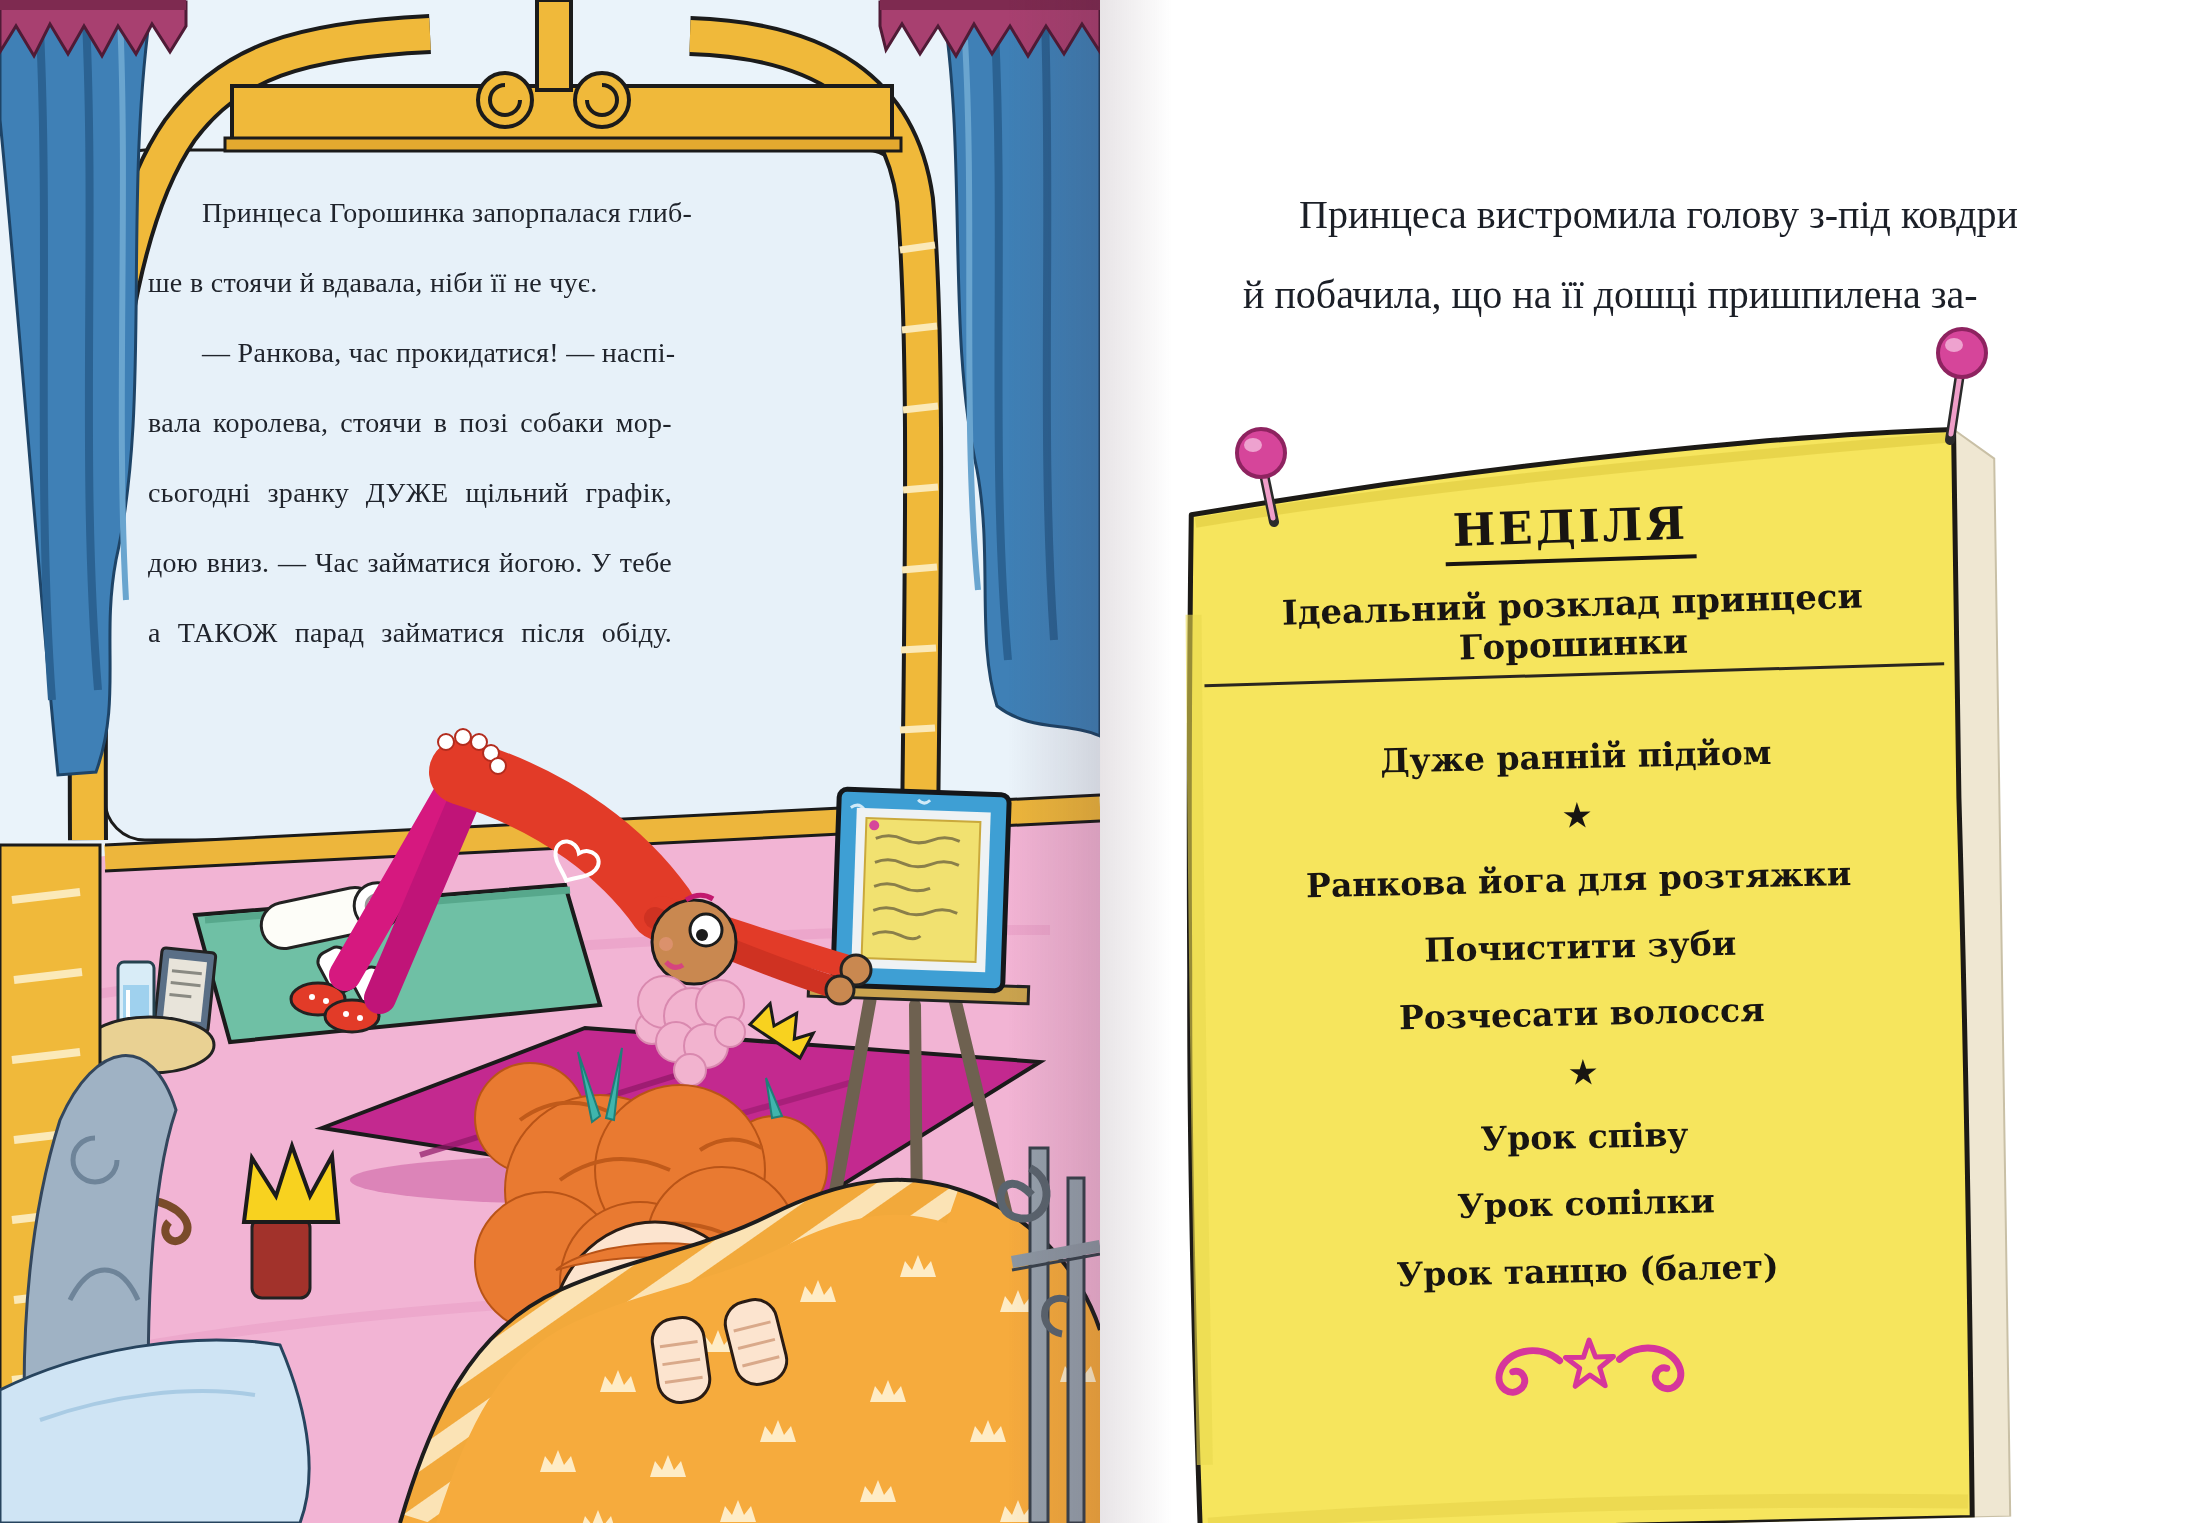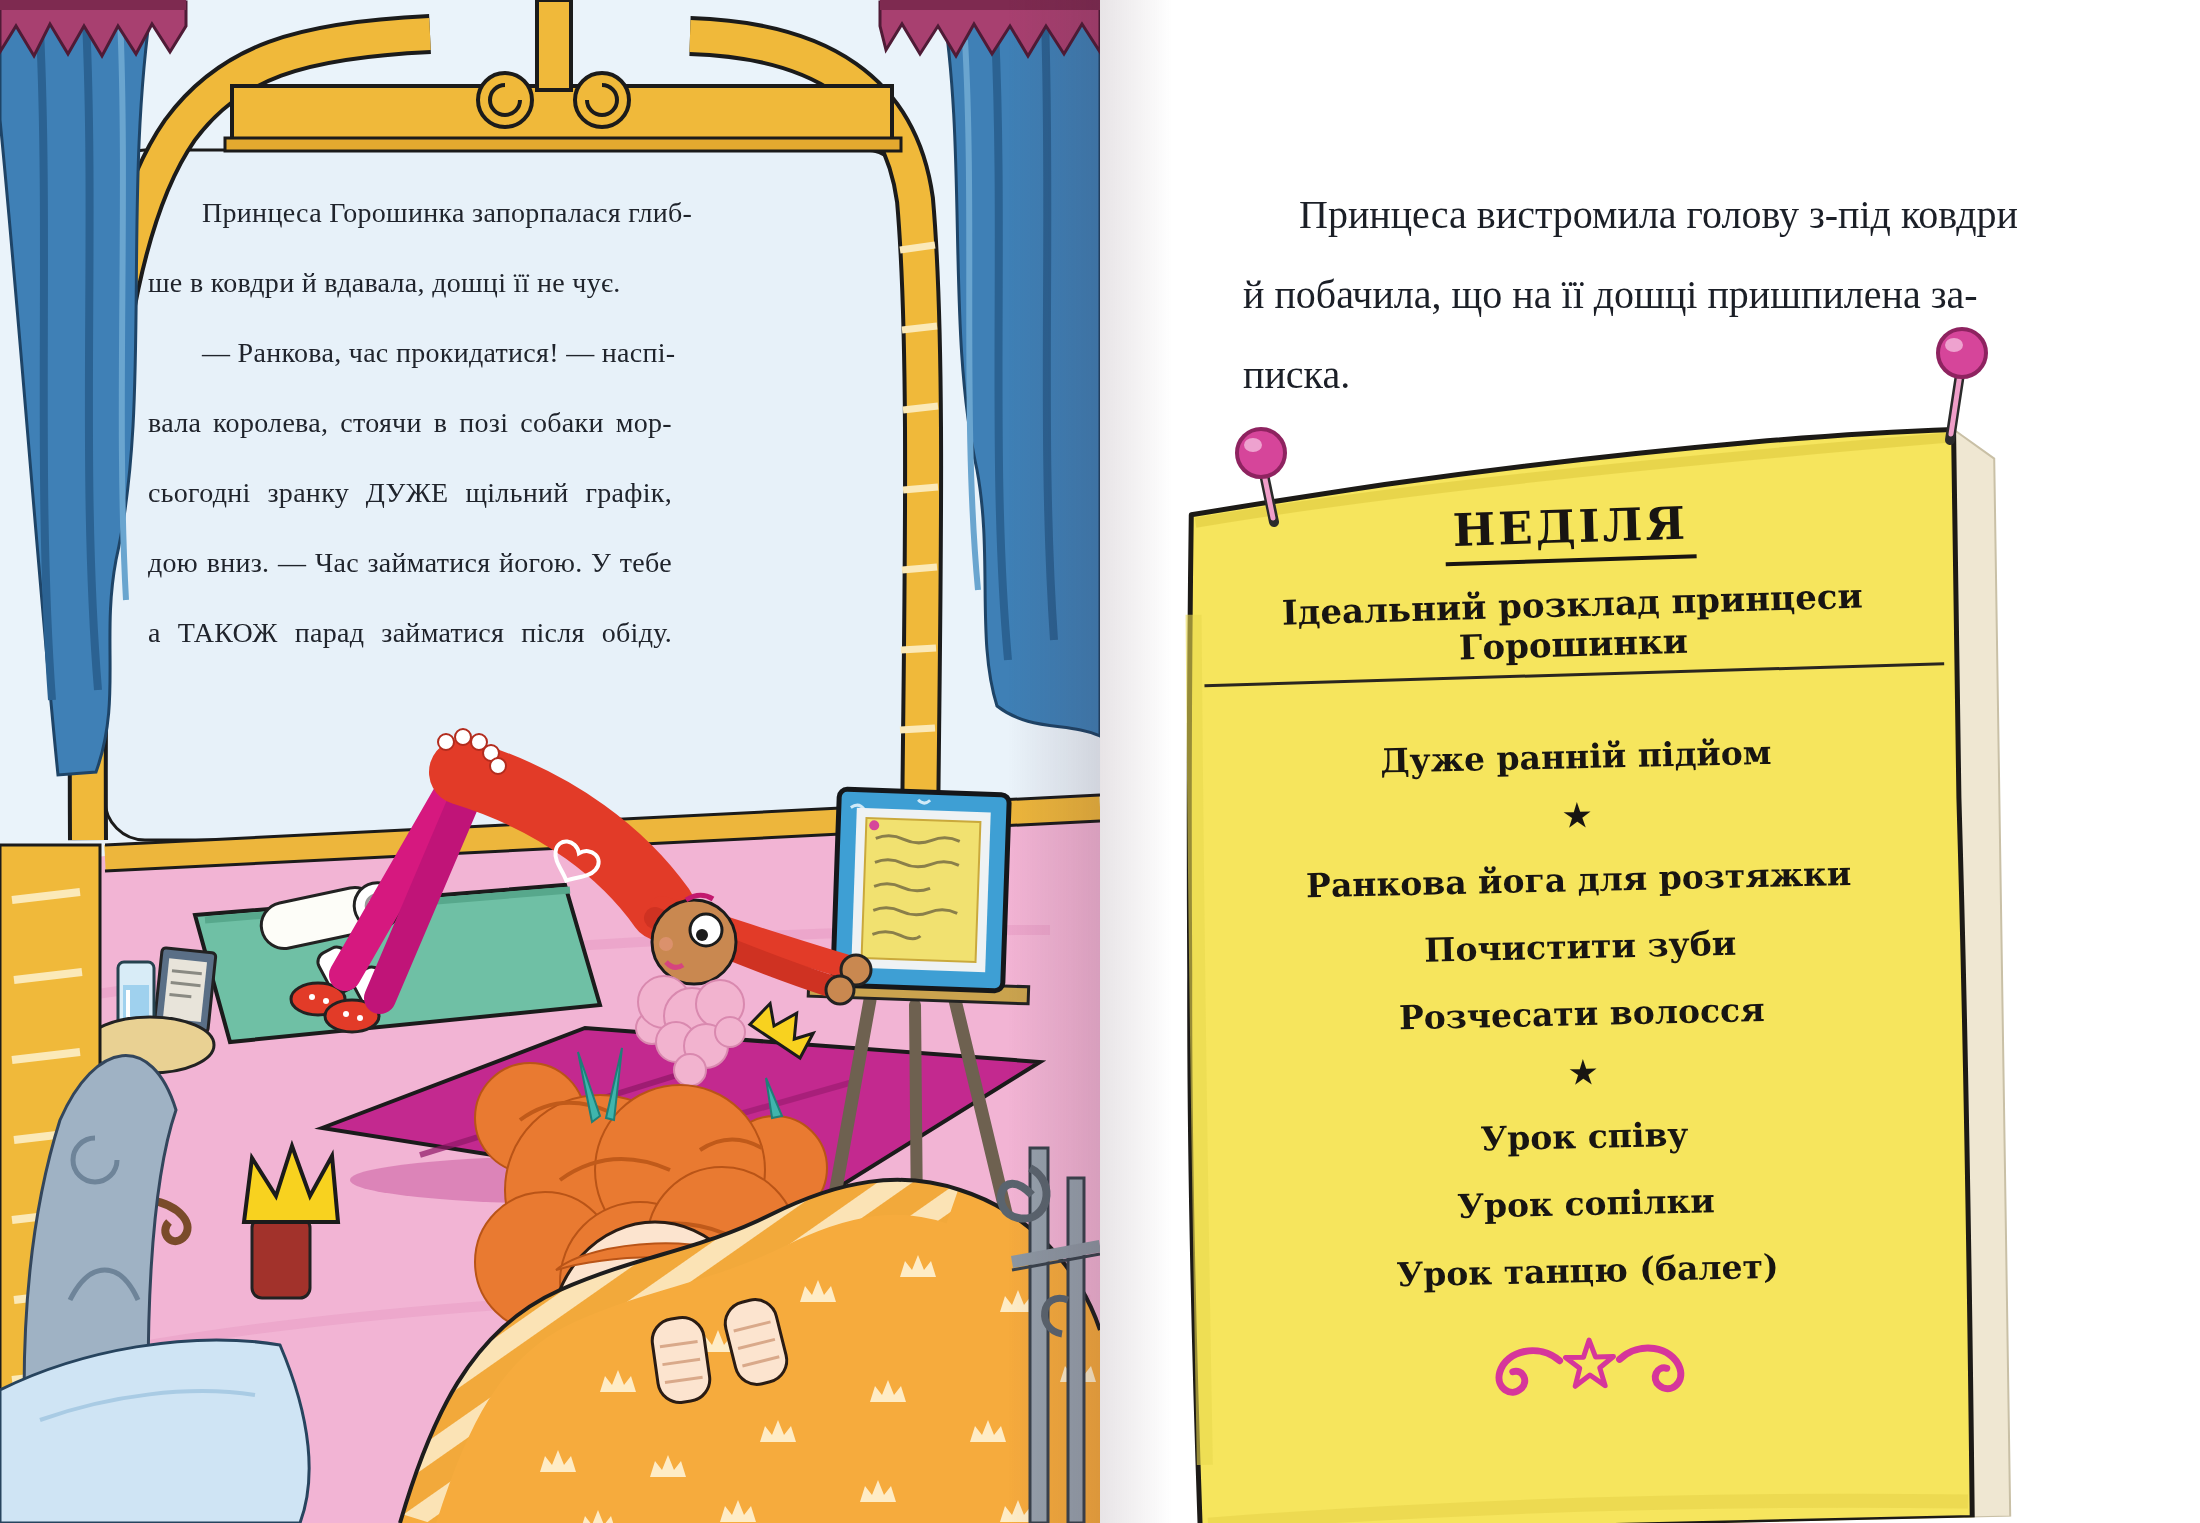--- a/index.html
+++ b/index.html
@@ -316,35 +316,34 @@
         <rect x="1068" y="1178" width="16" height="345" stroke-width="3"></rect>
         <path d="M1032,1195 C 1000,1162 988,1212 1018,1218 C 1048,1224 1058,1182 1030,1168" fill="none" stroke="#5a646e" stroke-width="8"></path>
         <path d="M1012,1262 L1100,1246" fill="none" stroke="#8d97a2" stroke-width="12"></path>
         <path d="M1012,1262 L1100,1246" fill="none" stroke="#39424c" stroke-width="3" transform="translate(0,8)"></path>
         <path d="M1068,1300 C 1040,1290 1036,1330 1062,1334" fill="none" stroke="#5a646e" stroke-width="7"></path>
       </g>
     </svg>
 
     <div class="story">
       <div class="line indent">Принцеса Горошинка запорпалася глиб-</div>
-      <div class="line short">ше в ковдри й вдавала, дошці її не чує.</div>
+      <div class="line short">ше в стоячи й вдавала, ніби її не чує.</div>
       <div class="line indent">— Ранкова, час прокидатися! — наспі-</div>
       <div class="line">вала королева, стоячи в позі собаки мор-</div>
       <div class="line">сьогодні зранку ДУЖЕ щільний графік,</div>
       <div class="line">дою вниз. — Час займатися йогою. У тебе</div>
       <div class="line">а ТАКОЖ парад займатися після обіду.</div>
     </div>
   </div>
 
   <div class="page page-right">
 
     <div class="para">
       <div class="line indent">Принцеса вистромила голову з-під ковдри</div>
       <div class="line">й побачила, що на її дошці пришпилена за-</div>
-      <div class="line short">писка.</div>
     </div>
 
     <div class="note-wrap">
       <svg class="note-bg" viewBox="0 0 848 1120">
         <polygon points="800,32 840,62 832,1120 788,1120" fill="#efe7d2" stroke="#c9c0a6" stroke-width="2"></polygon>
         <path d="M 36,100 Q 120,88 230,74 Q 420,52 600,40 Q 710,33 800,32
                  L 797,400 Q 799,700 794,1120 L 22,1120 Q 18,800 24,560 Q 28,320 36,100 Z" fill="#f6e55d" stroke="#1c1a16" stroke-width="5" stroke-linejoin="round"></path>
         <path d="M 40,108 Q 300,70 796,40" stroke="#e3cf45" stroke-width="10" fill="none" opacity=".7"></path>
         <path d="M 30,1110 Q 400,1090 790,1104" stroke="#e3cf45" stroke-width="14" fill="none" opacity=".5"></path>
         <path d="M 36,200 Q 30,600 28,1050" stroke="#e9d84f" stroke-width="16" fill="none" opacity=".6"></path>

